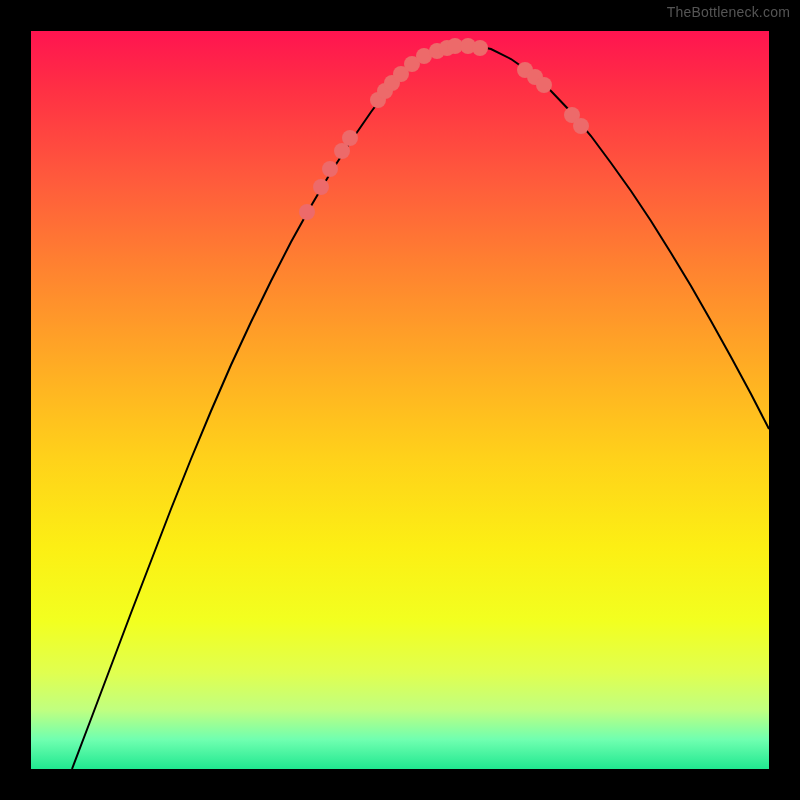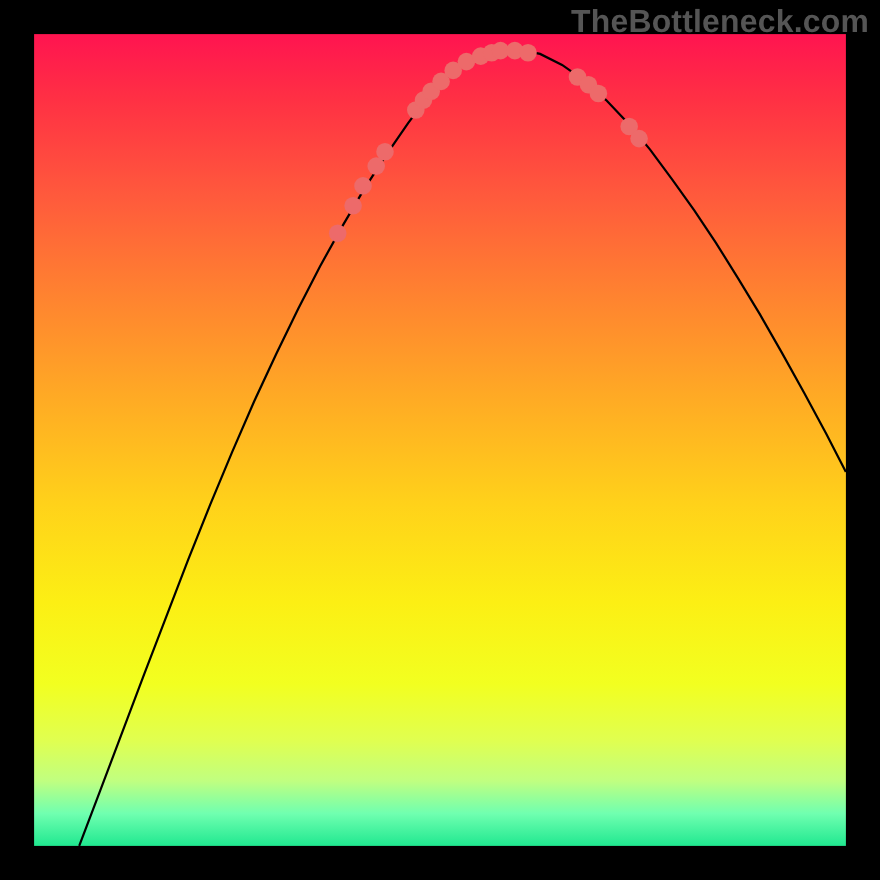--- a/index.html
+++ b/index.html
@@ -29,22 +29,22 @@
       #e0ff50 87%,
       #c0ff80 92%,
       #70ffb0 96%,
       #20e890 100%);
   }
   .watermark {
     position: absolute;
     top: 4px;
     right: 10px;
     color: #555;
-    font-size: 29px;
-    font-weight: 700;
+    font-size: 14px;
+    font-weight: 400;
     letter-spacing: 0.2px;
   }
   svg {
     position: absolute;
     left: 0;
     top: 0;
   }
 </style>
 </head>
 <body>

